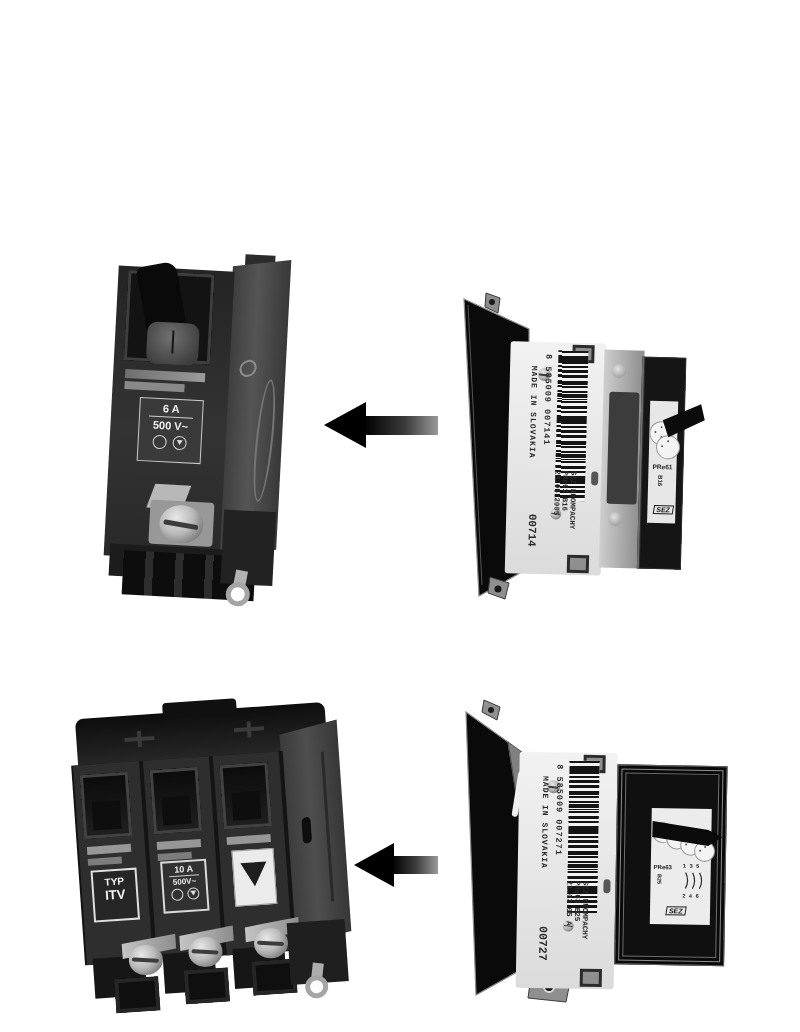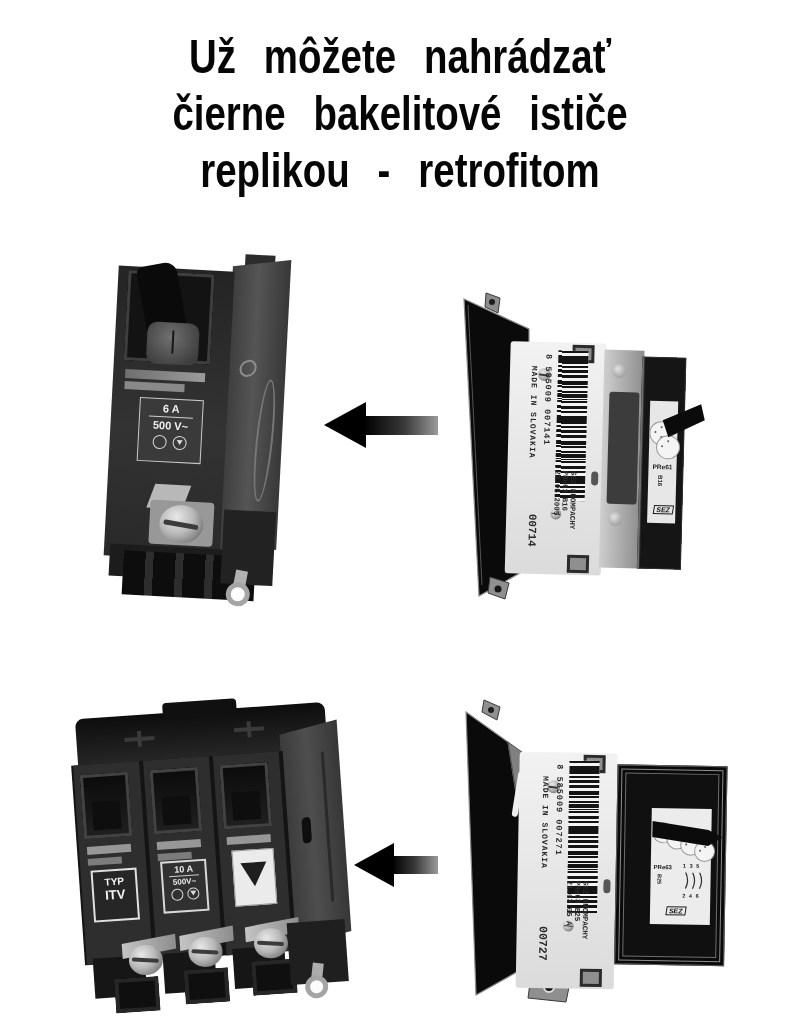--- a/index.html
+++ b/index.html
@@ -143,25 +143,20 @@
             box-shadow:inset 0 0 0 3px #0a0a0a, inset 0 0 0 4px #8f8f8f, inset 0 0 0 7px #0a0a0a, inset 0 0 0 8px #6f6f6f;}
   .n3-label{position:absolute;left:34px;top:42px;width:60px;height:116px;background:#ececec;}
   .tinytxt{position:absolute;font-size:5.5px;font-weight:bold;color:#1c1c1c;
            font-family:"Liberation Mono",monospace;}
 </style>
 </head>
 <body>
 
 <div class="page">
 
-  <div class="title">
-    <div class="line">Už môžete nahrádzať</div>
-    <div class="line">čierne bakelitové ističe</div>
-    <div class="line">replikou - retrofitom</div>
-  </div>
 
   <div class="o1">
     <div class="o1-toplug"></div>
     <div class="o1-side">
       <div class="o1-sidecirc"></div>
       <div class="o1-sideoval"></div>
     </div>
     <div class="o1-front">
       <div class="o1-recess">
         <div class="o1-lever"></div>

